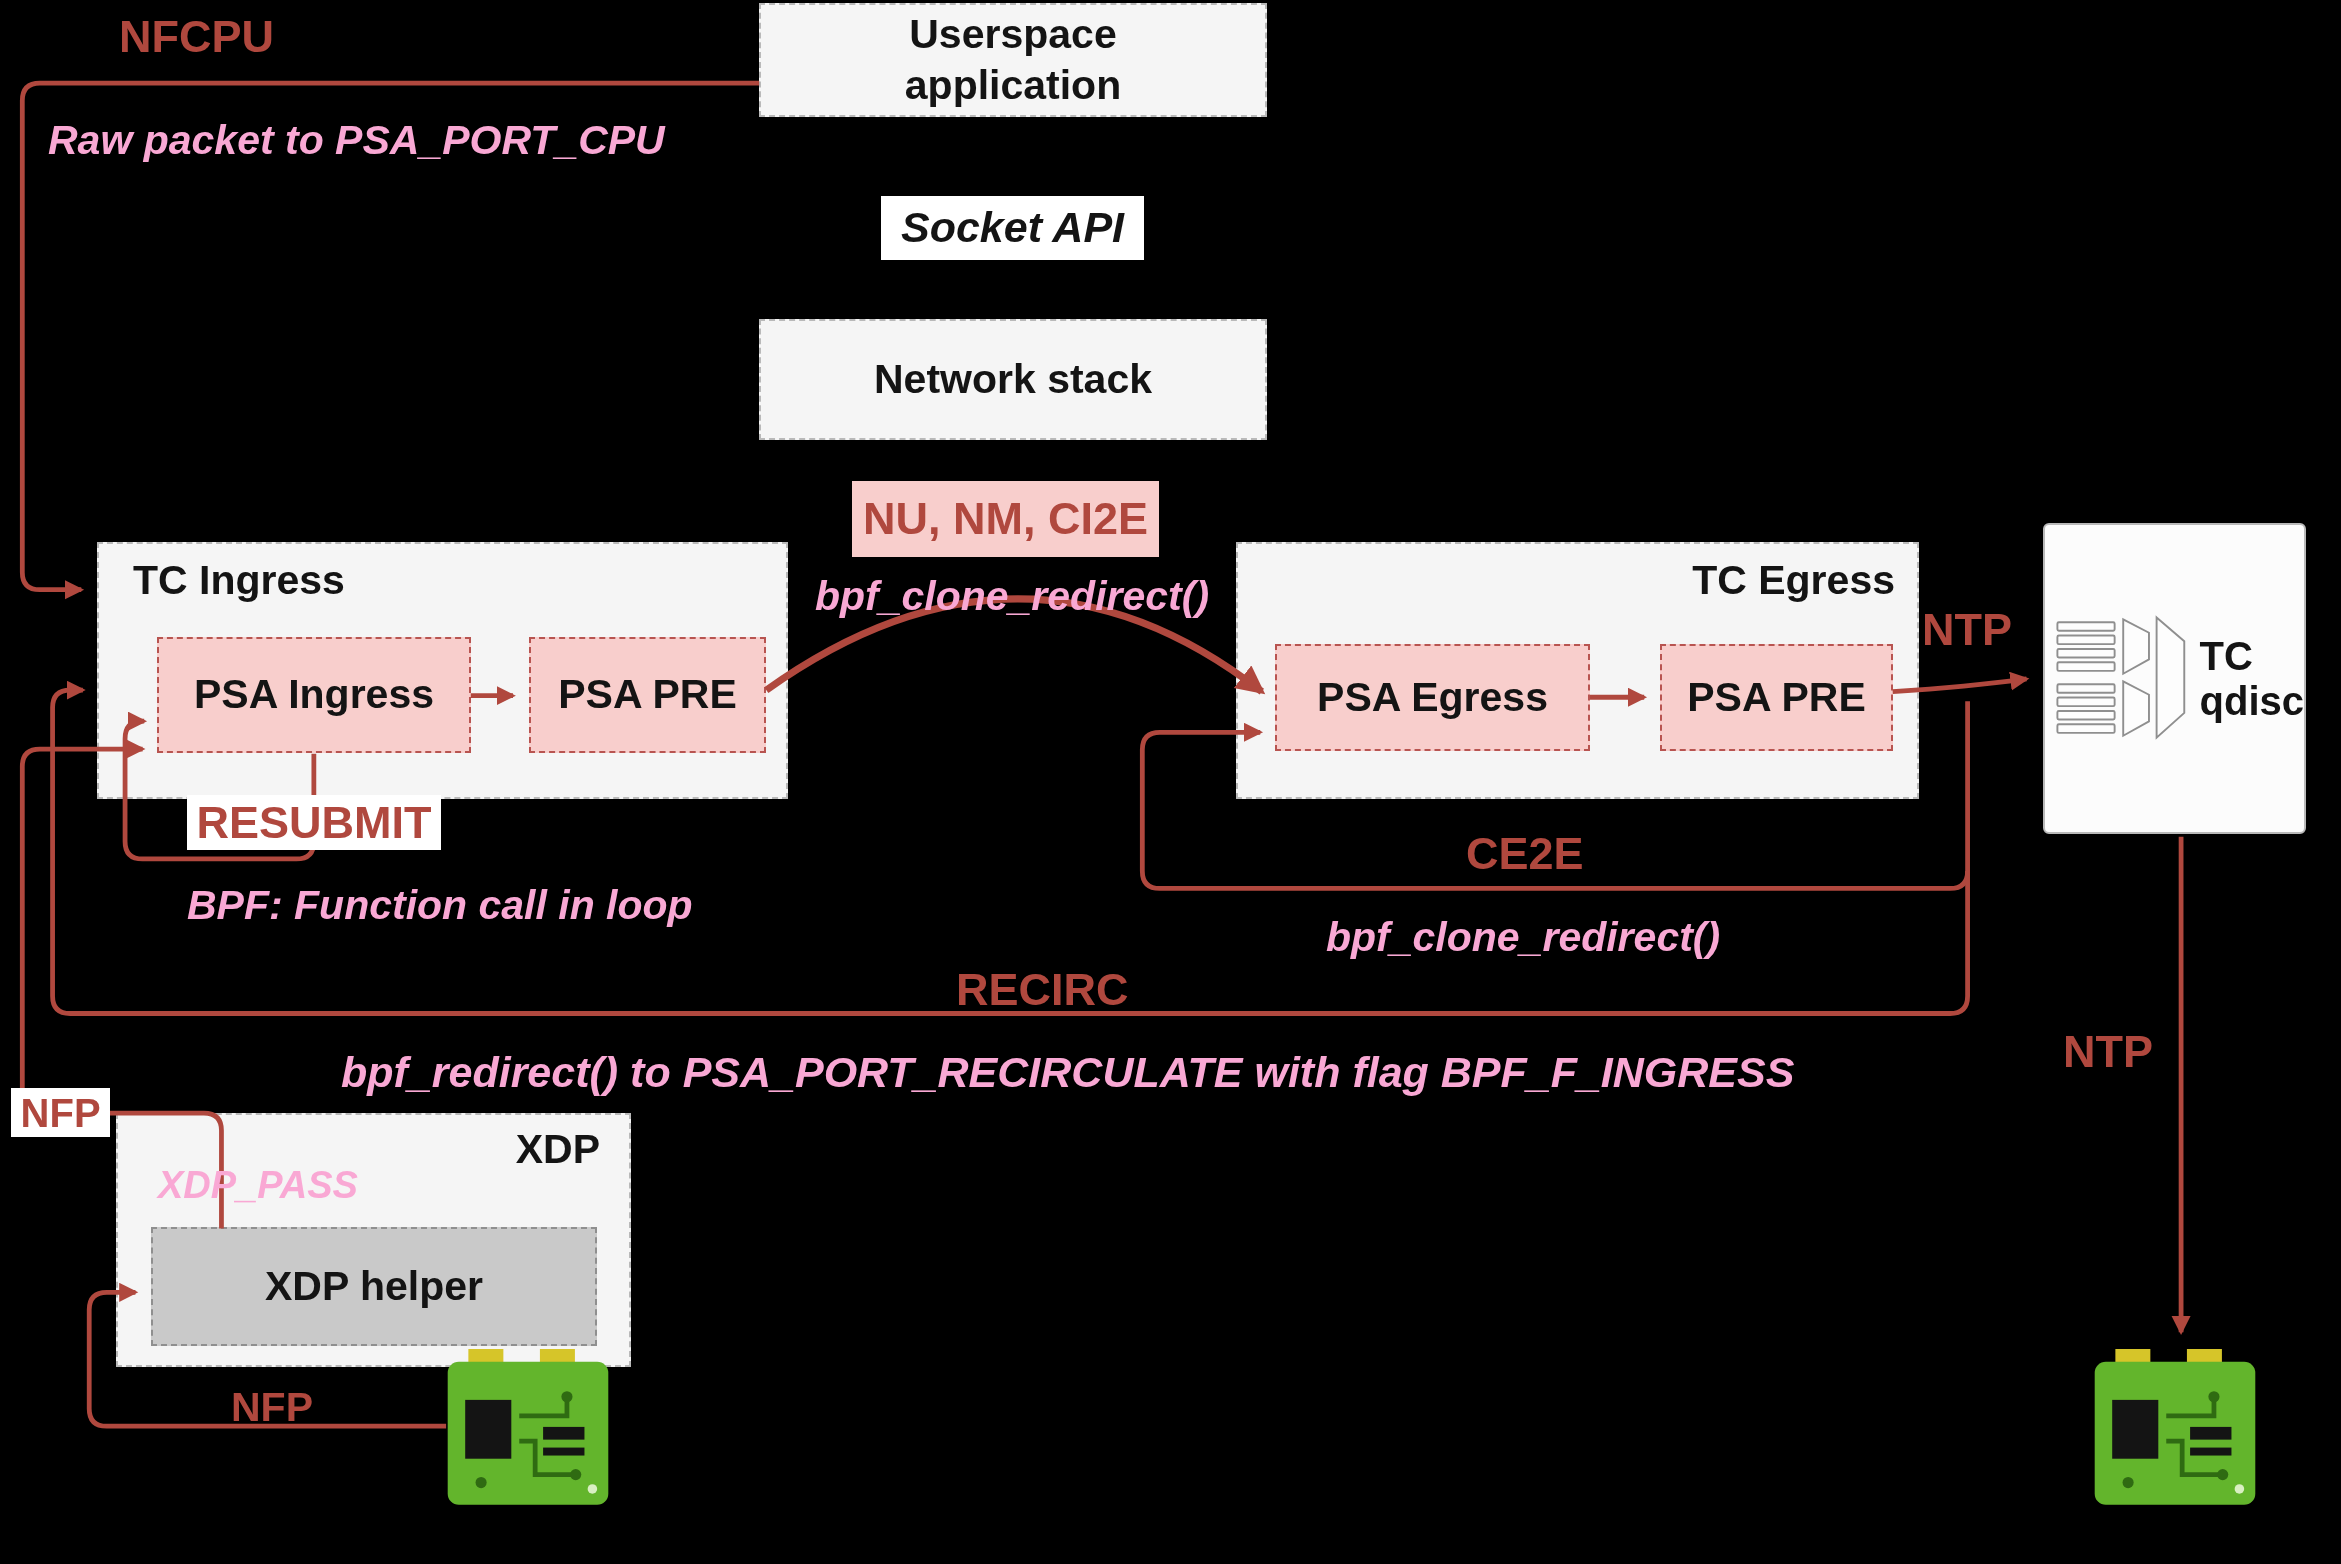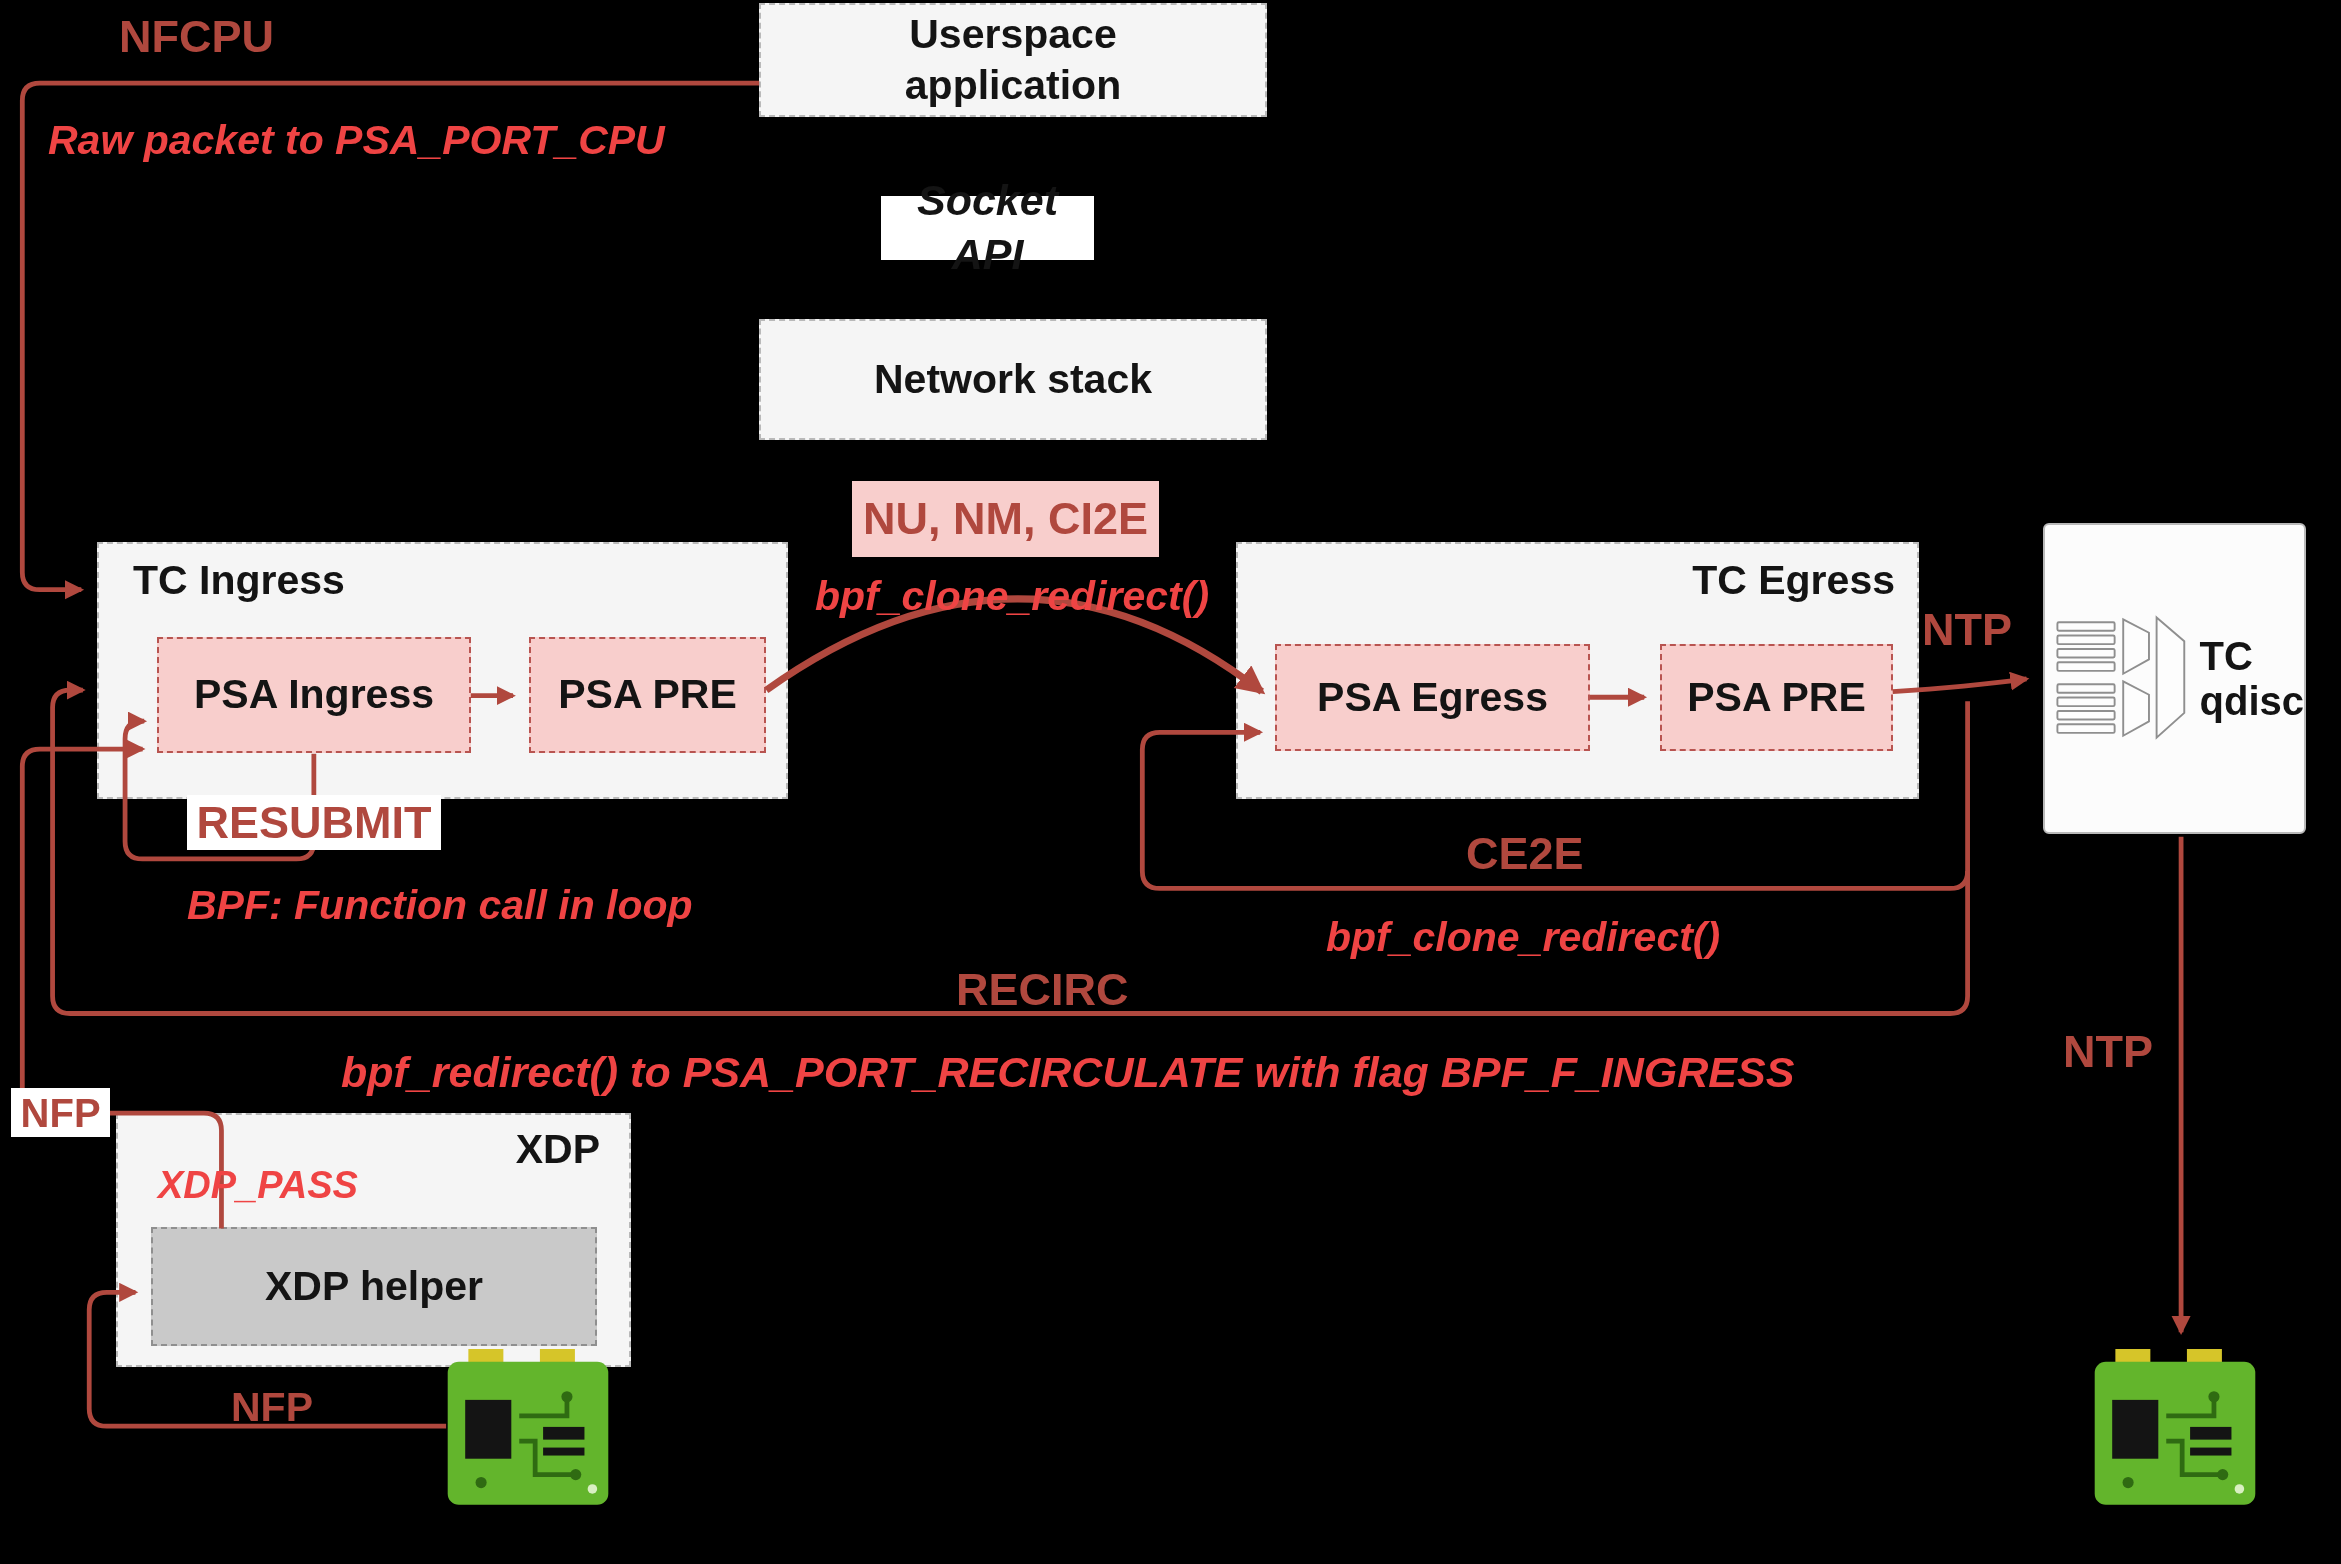--- a/index.html
+++ b/index.html
@@ -19,21 +19,21 @@
   .corner-label { position:absolute; font-size:41px; font-weight:600; color:#141414; }
   .pink { background:#f8cecc; border:2.4px dashed #b85450; z-index:2; }
   .gray { background:#c9c9c9; border:2.4px dashed #8f8f8f; z-index:2; }
   .plain-white { background:#ffffff; border:none; font-style:italic; font-size:43px; }
 
   .brick-label {
     position:absolute; color:#b0483e; font-weight:700; font-size:45px;
     white-space:nowrap; z-index:10; line-height:1.15;
   }
   .green-label {
-    position:absolute; color:#ef4444; font-weight:700; font-style:italic; font-size:41px;
+    position:absolute; color:#f9a8d4; font-weight:700; font-style:italic; font-size:41px;
     white-space:nowrap; z-index:10; line-height:1.2;
   }
   .bg-white { background:#ffffff; padding:1.6px 9.6px; }
   .bg-pink  { background:#f8cecc; padding:12px 11px; }
 
   #arrow-layer { position:absolute; left:0; top:0; z-index:5; pointer-events:none; }
 
   #tc-qdisc {
     position:absolute; background:#fcfcfc; border:2.4px solid #b9b9b9; border-radius:6px;
     display:flex; flex-direction:row; align-items:center; z-index:1;
@@ -45,21 +45,21 @@
   .note-center { text-align:center; white-space:nowrap; }
 </style>
 </head>
 <body>
 
 <div id="canvas">
 
   <div class="box" style="left:759px; top:3.2px; width:508px; height:114px;">Userspace
 application</div>
 
-  <div class="box plain-white" style="left:881px; top:196px; width:213px; height:64px;">Socket API</div>
+  <div class="box plain-white" style="left:881px; top:196px; width:263px; height:64px;">Socket API</div>
 
   <div class="box" style="left:759px; top:319px; width:508px; height:121px;">Network stack</div>
 
   <div class="container-box" style="left:97px; top:542px; width:691px; height:257px;">
     <span class="corner-label" style="left:34px; top:12.7px;">TC Ingress</span>
   </div>
   <div class="box pink" style="left:157px; top:637px; width:314px; height:116px;">PSA Ingress</div>
   <div class="box pink" style="left:529px; top:637px; width:237px; height:116px;">PSA PRE</div>
 
   <div class="container-box" style="left:1236px; top:542px; width:683px; height:257px;">

